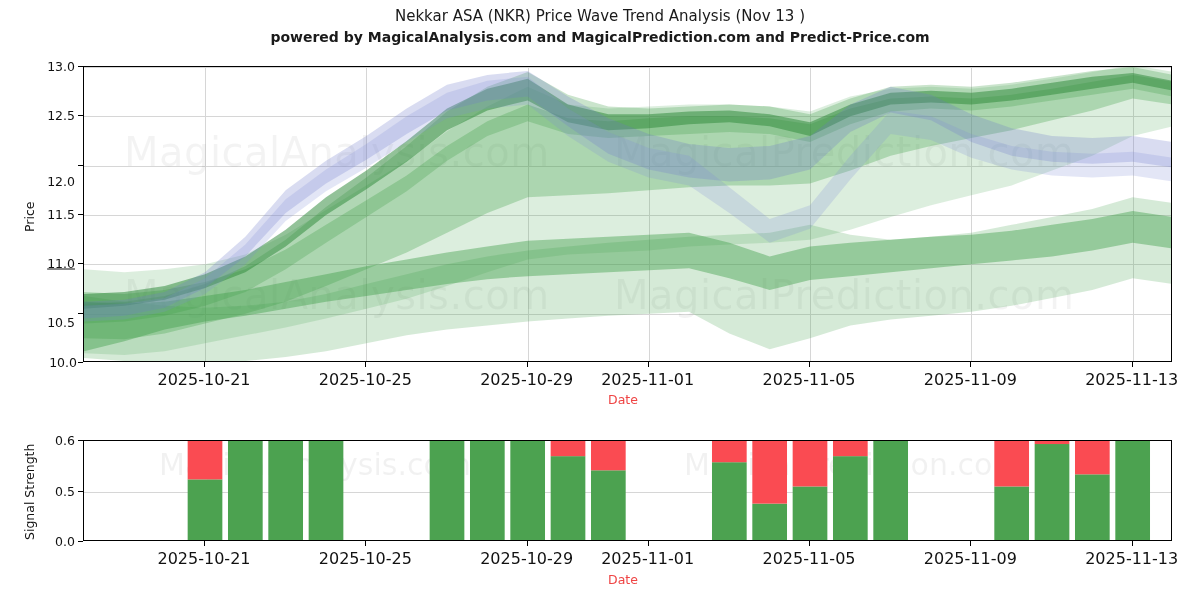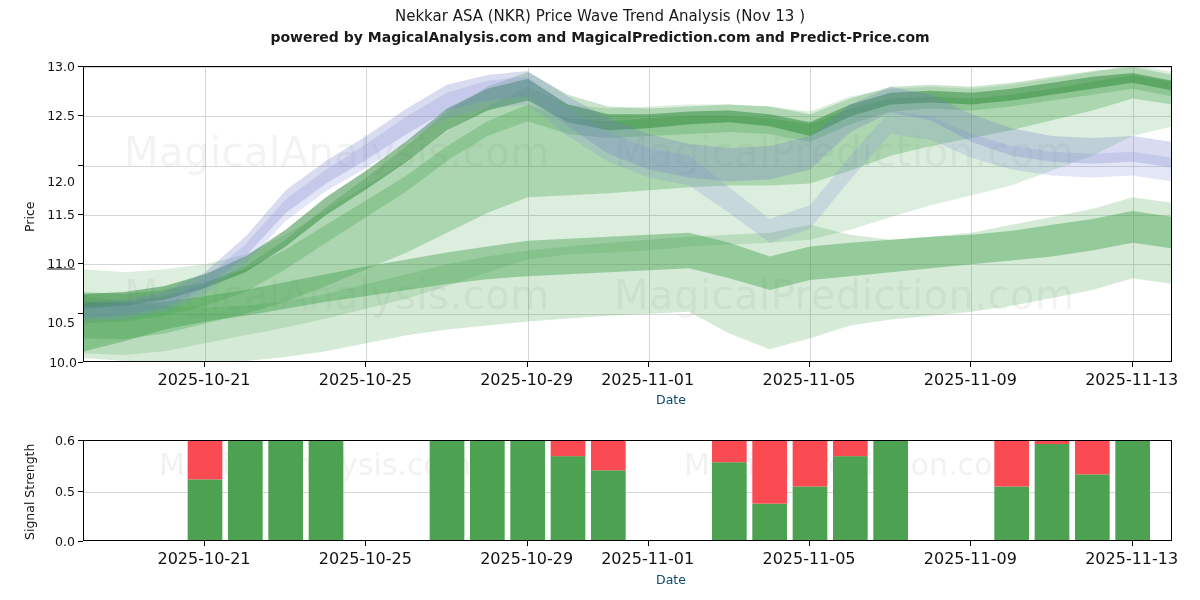--- a/index.html
+++ b/index.html
@@ -9,21 +9,21 @@
   .title-block{position:absolute;left:0;top:6px;width:1200px;text-align:center;}
   .title-line1{font-size:15px;color:#1a1a1a;line-height:21px;}
   .title-line2{font-size:14px;color:#1a1a1a;font-weight:bold;line-height:20px;}
 
   
   .panel{position:absolute;box-sizing:border-box;border:1.2px solid #000;background:#fff;overflow:hidden;}
   #panel-top{left:83px;top:66px;width:1089px;height:296px;}
   #panel-bottom{left:83px;top:440px;width:1089px;height:101px;}
 
   .ylabel{position:absolute;font-size:12.5px;color:#111;transform-origin:0 0;white-space:nowrap;}
-  .axlabel{position:absolute;font-size:12.5px;color:#0c4a6e;white-space:nowrap;margin-left:48px;}
+  .axlabel{position:absolute;font-size:12.5px;color:#ef4444;white-space:nowrap;}
 
   .ytick{position:absolute;right:0;font-size:12.5px;color:#111;text-align:right;
          width:46px;transform:translateY(-50%);}
   .xtick{position:absolute;font-size:16px;color:#111;text-align:center;
          width:100px;transform:translateX(-50%);}
 
   .tickmark-y{position:absolute;width:5px;height:1px;background:#000;}
   .tickmark-x{position:absolute;width:1px;height:5px;background:#000;}
 
   .gridline-h{position:absolute;left:0;width:100%;height:1px;background:#d6d6d6;}

